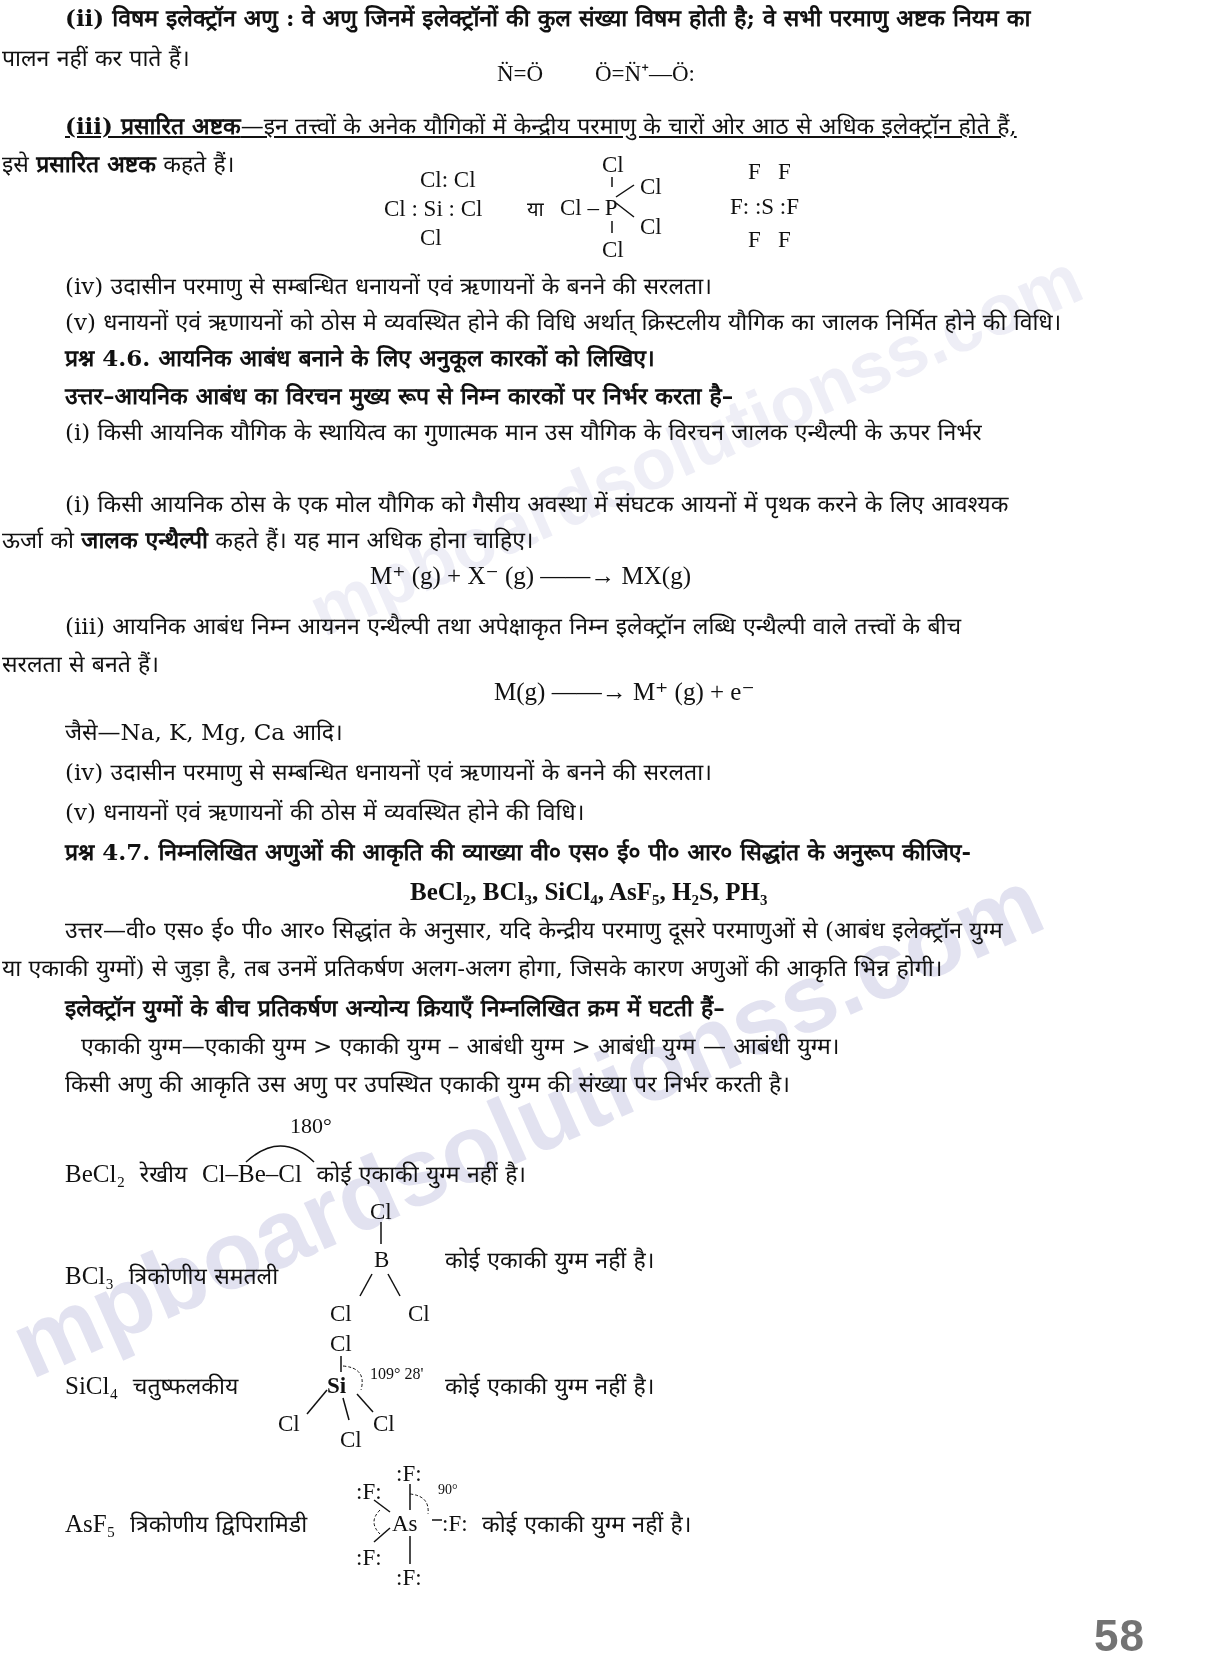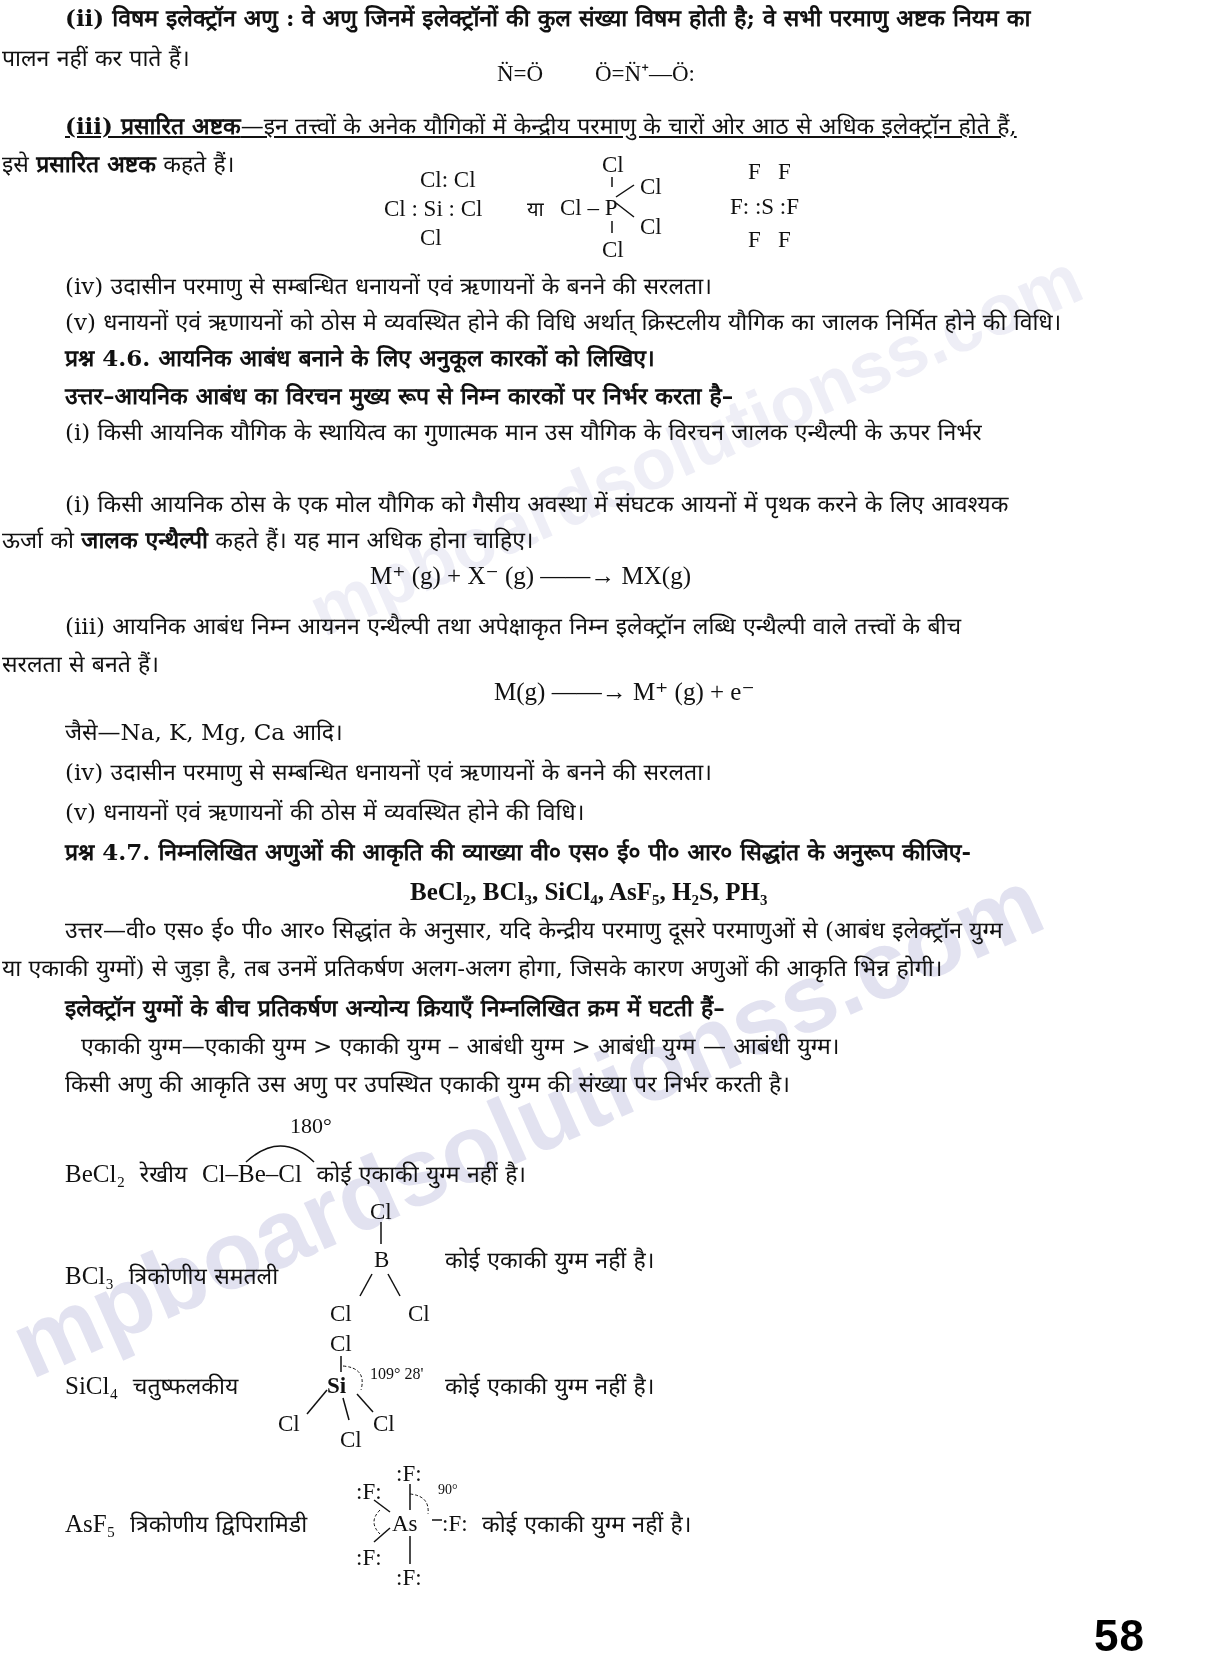--- a/index.html
+++ b/index.html
@@ -12,21 +12,21 @@
   .b { font-weight: bold; }
   .math { font-family: "Liberation Serif", "DejaVu Serif", serif; font-size: 25px; }
   .chem { position: absolute; font-family: Liberation Serif, serif; font-size: 23px; line-height: 24px; white-space: nowrap; }
   .watermark {
     position: absolute; font-family: "Liberation Sans", sans-serif; font-weight: bold;
     color: rgba(150, 150, 200, 0.28); font-size: 88px; white-space: nowrap;
     transform-origin: left bottom; pointer-events: none;
   }
   .pageno {
     position: absolute; right: 60px; bottom: 8px; font-family: "Liberation Sans", sans-serif;
-    font-weight: bold; font-size: 44px; color: #000000; letter-spacing: 1px;
+    font-weight: bold; font-size: 44px; color: #737373; letter-spacing: 1px;
   }
   svg.bonds { position: absolute; overflow: visible; }
 </style>
 </head>
 <body>
 
 <div class="page">
 
   <div class="watermark" style="left:40px; top:1290px; transform:rotate(-24deg); font-size:96px;">mpboardsolutionss.com</div>
   <div class="watermark" style="left:330px; top:570px; transform:rotate(-24deg); font-size:72px; color:rgba(150,150,200,0.16);">mpboardsolutionss.com</div>

